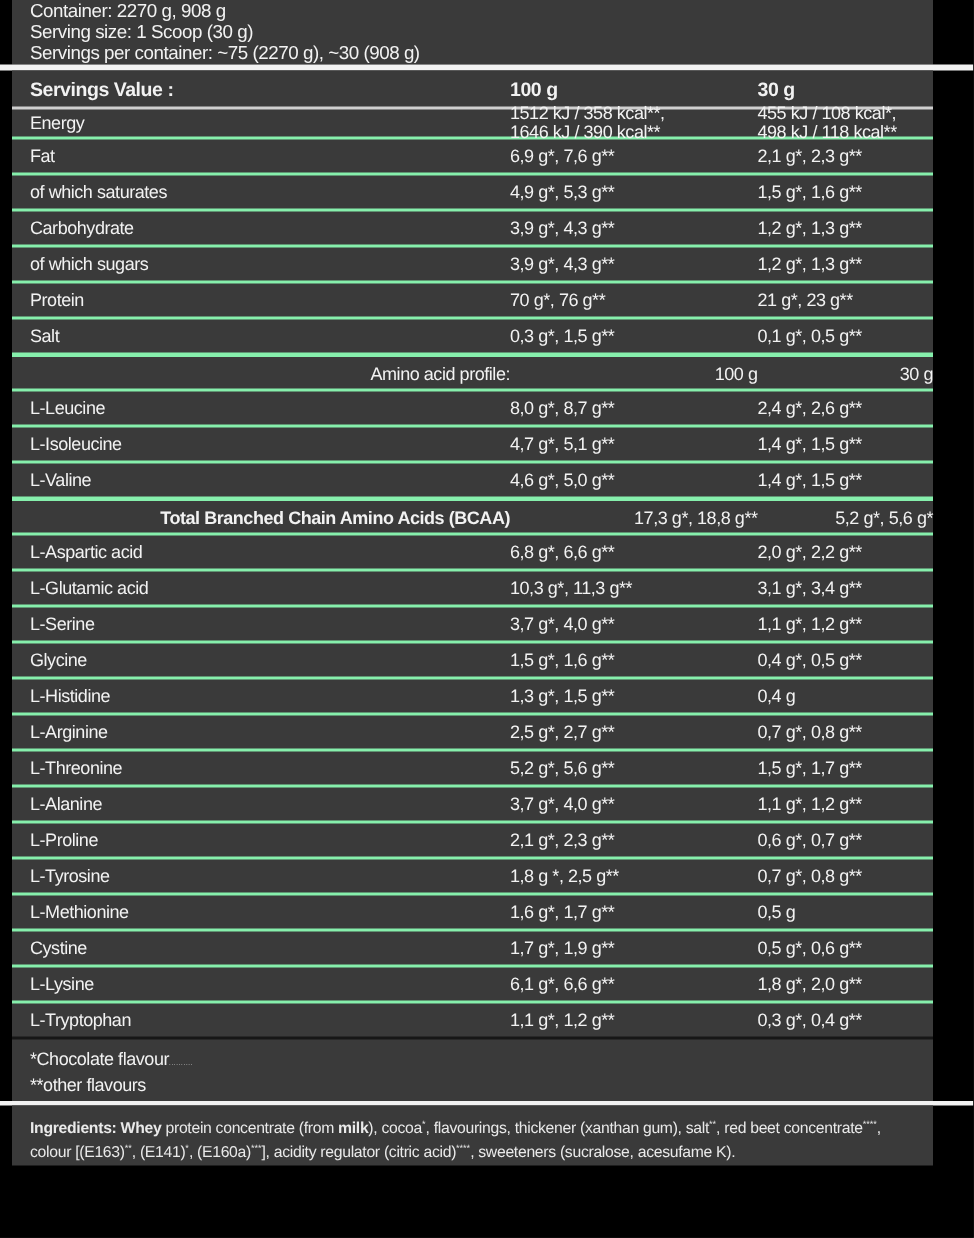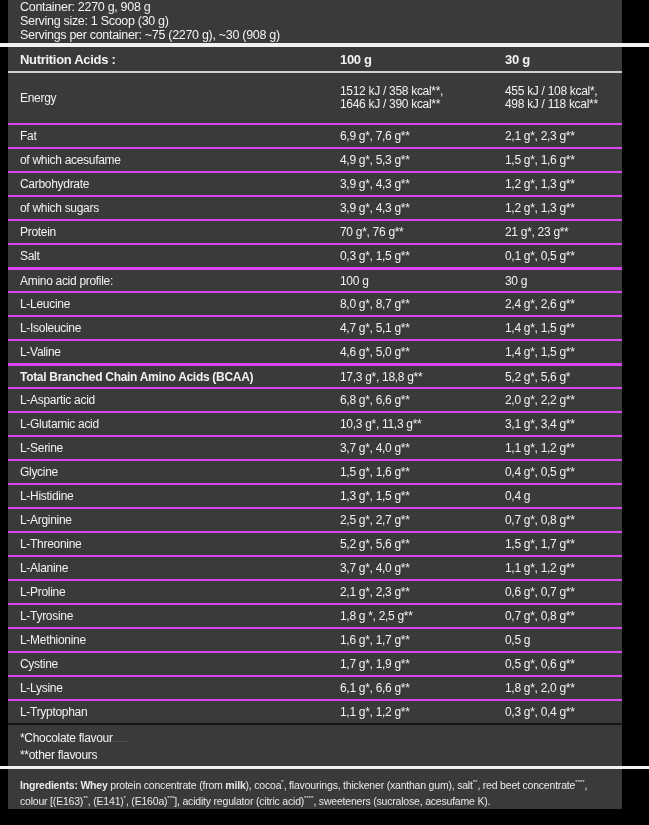--- a/index.html
+++ b/index.html
@@ -43,27 +43,27 @@
     border-bottom: 2px solid #cfcfcf;
   }
   .c-label { width: 332px; padding-left: 12px; }
   .c-v100  { width: 165px; }
   .c-v30   { flex: 1; }
 
   .row {
     display: flex;
     align-items: center;
     height: 24px;
-    border-top: 2px solid #d946ef;
+    border-top: 2px solid #86efac;
   }
   .row:first-child { border-top: none; }
-  .row.two-line { height: 50px; }
+  .row.two-line { height: 18px; }
   .row.two-line .c-v100, .row.two-line .c-v30 { white-space: pre-line; line-height: 13px; }
   .row.bold .c-label { font-weight: bold; }
-  .row.section { border-top-width: 3px; }
+  .row.section { border-top-width: 3px; text-align: right; }
 
   
   .footnotes {
     height: 43px;
     border-top: 2px solid #161616;
     padding: 6px 0 0 12px;
     font-size: 12px;
     line-height: 14px;
   }
   .micro {
@@ -97,41 +97,41 @@
   <div class="top-info panel-pad">
     <span class="line">Container: 2270 g, 908 g</span>
     <span class="line">Serving size: 1 Scoop (30 g)</span>
     <span class="line">Servings per container: ~75 (2270 g), ~30 (908 g)</span>
   </div>
 
   <div class="hr-white"></div>
 
   <div class="table-panel panel-pad">
     <div class="t-header">
-      <div class="c-label">Nutrition Acids :</div>
+      <div class="c-label">Servings Value :</div>
       <div class="c-v100">100 g</div>
       <div class="c-v30">30 g</div>
     </div>
     <div id="rows">
   <div class="row two-line">
     <div class="c-label">Energy</div>
     <div class="c-v100">1512 kJ / 358 kcal**,
 1646 kJ / 390 kcal**</div>
     <div class="c-v30">455 kJ / 108 kcal*,
 498 kJ / 118 kcal**</div>
   </div>
 
   <div class="row">
     <div class="c-label">Fat</div>
     <div class="c-v100">6,9 g*, 7,6 g**</div>
     <div class="c-v30">2,1 g*, 2,3 g**</div>
   </div>
 
   <div class="row">
-    <div class="c-label">of which acesufame</div>
+    <div class="c-label">of which saturates</div>
     <div class="c-v100">4,9 g*, 5,3 g**</div>
     <div class="c-v30">1,5 g*, 1,6 g**</div>
   </div>
 
   <div class="row">
     <div class="c-label">Carbohydrate</div>
     <div class="c-v100">3,9 g*, 4,3 g**</div>
     <div class="c-v30">1,2 g*, 1,3 g**</div>
   </div>
 

